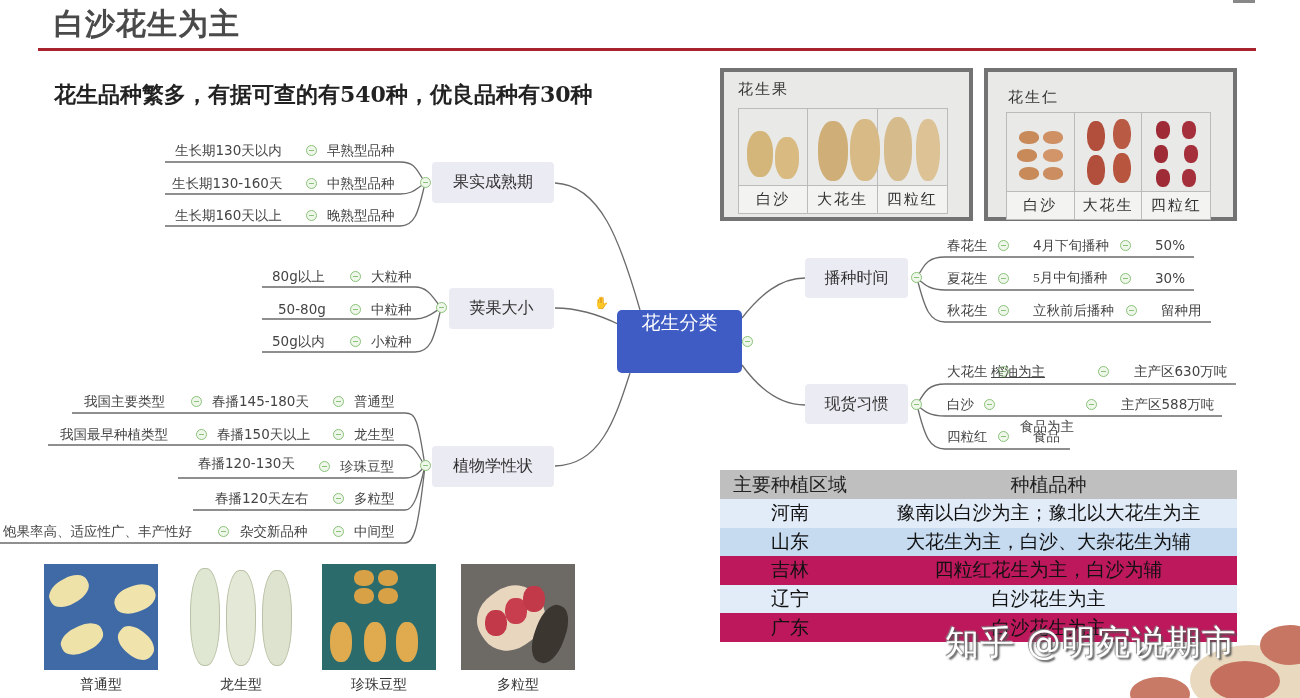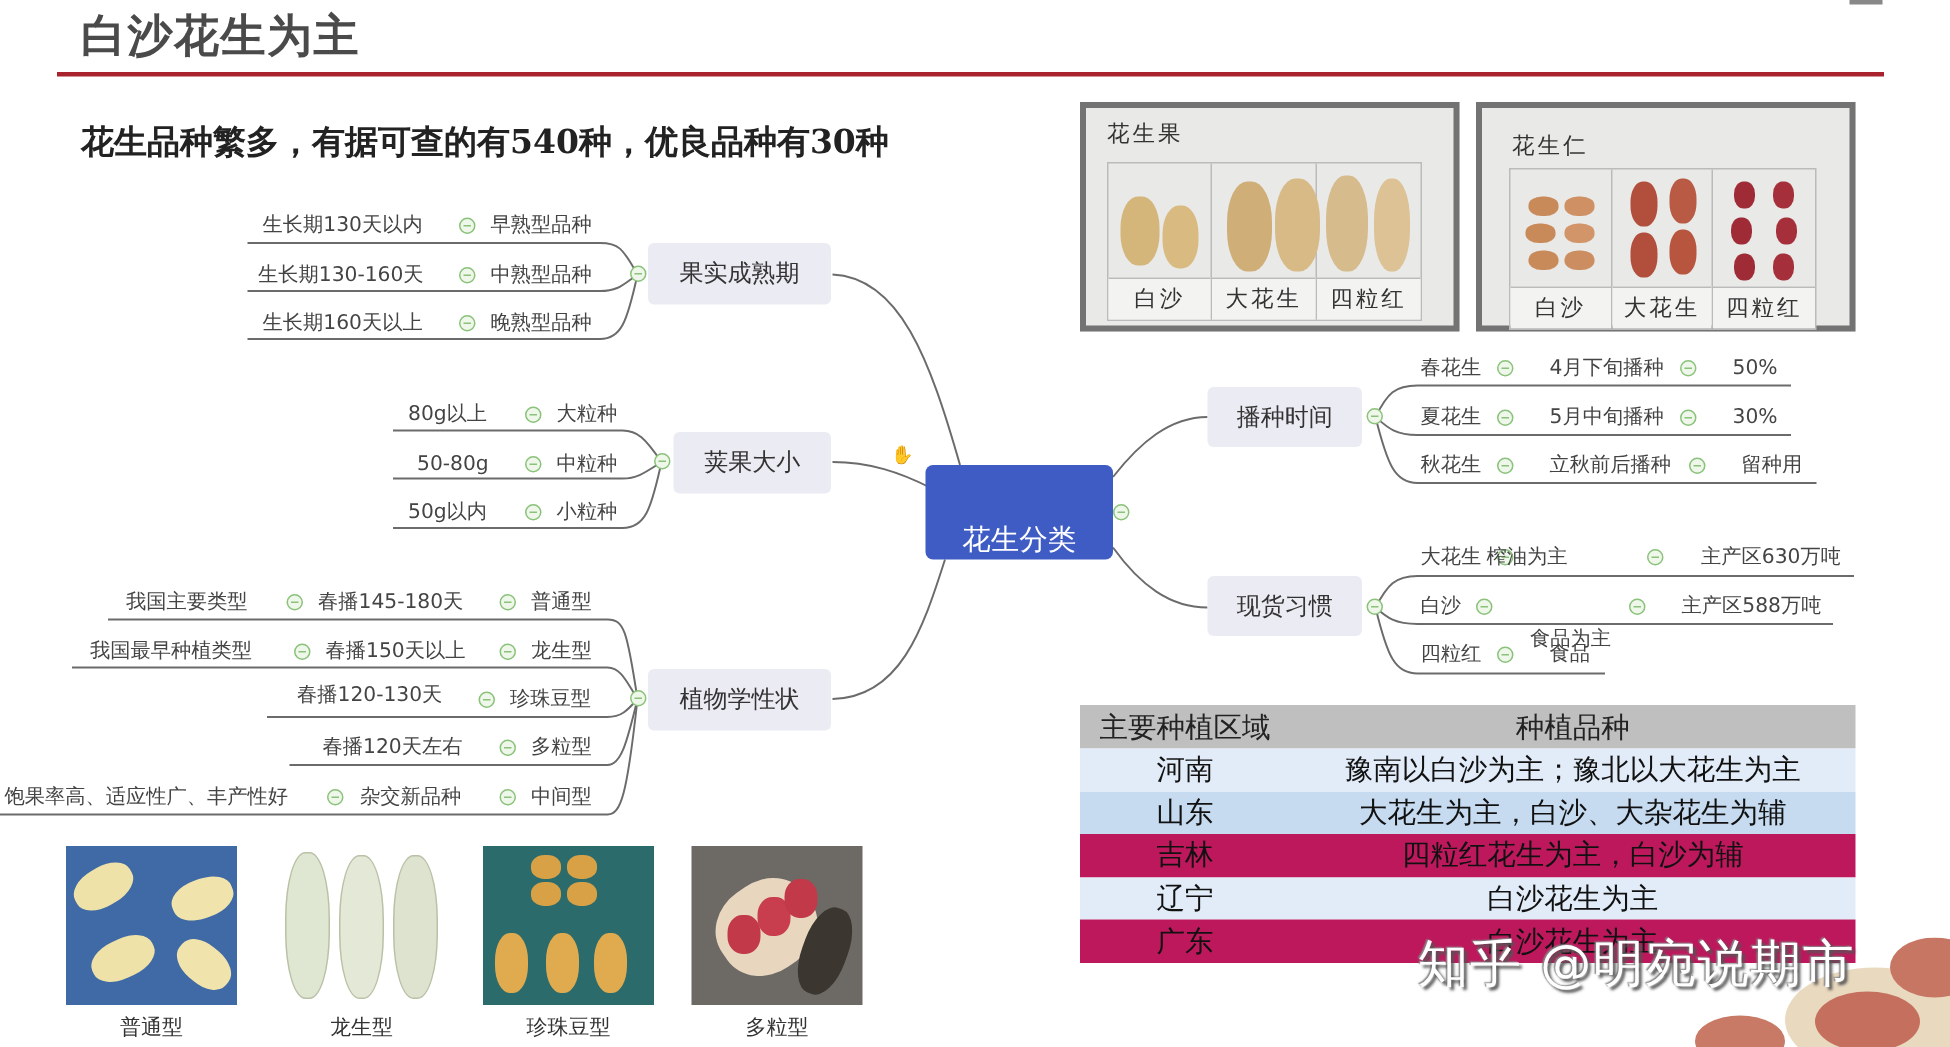--- a/index.html
+++ b/index.html
@@ -11,21 +11,21 @@
   .corner-mark { position: absolute; left: 1233px; top: 0; width: 22px; height: 3px; background: #888; }
   .subtitle { position: absolute; left: 54px; top: 80px; font-size: 22px; font-weight: bold; color: #222; font-family: "DejaVu Serif", "Liberation Serif", serif; }
 
   svg.links { position: absolute; left: 0; top: 0; width: 1300px; height: 698px; pointer-events: none; }
 
   .leaf { position: absolute; font-size: 13.5px; color: #444; white-space: nowrap; line-height: 18px; }
   .collapse { position: absolute; width: 11px; height: 11px; border-radius: 50%; border: 1.3px solid #8ac27a; background: #eef7ea; }
   .collapse::after { content: ""; position: absolute; left: 2px; right: 2px; top: 4px; height: 1.3px; background: #8ac27a; }
 
   .node { position: absolute; background: #ebebf3; border-radius: 4px; font-size: 16px; color: #333; display: flex; align-items: center; justify-content: center; }
-  .root { position: absolute; left: 617px; top: 310px; width: 125px; height: 63px; background: #3e5cc4; border-radius: 5px; color: #fff; font-size: 19px; display: flex; align-items: flex-end; justify-content: center; }
+  .root { position: absolute; left: 617px; top: 310px; width: 125px; height: 63px; background: #3e5cc4; border-radius: 5px; color: #fff; font-size: 19px; display: flex; align-items: flex-start; justify-content: center; }
 
   .photo { position: absolute; background: #e9e9e7; border: 4px solid #737373; }
   .photo .ph-title { position: absolute; font-family: "DejaVu Serif", serif; font-size: 15px; color: #333; letter-spacing: 2px; }
   .photo .grid { position: absolute; border: 1px solid #bbb; display: grid; grid-template-columns: 1fr 1fr 1fr; }
   .photo .cell { border-right: 1px solid #bbb; position: relative; }
   .photo .cell:last-child { border-right: none; }
   .photo .cell .lbl { position: absolute; bottom: 0; left: 0; right: 0; height: 28px; border-top: 1px solid #bbb; font-family: "DejaVu Serif", serif; font-size: 15px; display: flex; align-items: center; justify-content: center; letter-spacing: 2px; background: #f3f3f1; }
   .nut { position: absolute; border-radius: 45%; }
 
   .type-img { position: absolute; width: 114px; height: 106px; overflow: hidden; }
@@ -165,33 +165,33 @@
 <div class="leaf" style="left:354px;top:522px;">中间型</div>
 
 <div class="leaf" style="left:947px;top:236px;">春花生</div>
 <div class="collapse" style="left:998px;top:240px;"></div>
 <div class="leaf" style="left:1033px;top:236px;">4月下旬播种</div>
 <div class="collapse" style="left:1120px;top:240px;"></div>
 <div class="leaf" style="left:1155px;top:236px;">50%</div>
 
 <div class="leaf" style="left:947px;top:269px;">夏花生</div>
 <div class="collapse" style="left:998px;top:273px;"></div>
-<div class="leaf" style="left:1033px;top:269px;">5月中旬播种</div>
+<div class="leaf" style="left:1033px;top:269px;font-family:Liberation Serif, serif;">5月中旬播种</div>
 <div class="collapse" style="left:1120px;top:273px;"></div>
 <div class="leaf" style="left:1155px;top:269px;text-align:right;">30%</div>
 
 <div class="leaf" style="left:947px;top:301px;">秋花生</div>
 <div class="collapse" style="left:998px;top:305px;"></div>
 <div class="leaf" style="left:1033px;top:301px;">立秋前后播种</div>
 <div class="collapse" style="left:1126px;top:305px;"></div>
 <div class="leaf" style="left:1161px;top:301px;">留种用</div>
 
 <div class="leaf" style="left:947px;top:362px;">大花生</div>
 <div class="collapse" style="left:998px;top:366px;"></div>
-<div class="leaf" style="left:991px;top:362px;">榨油为主</div>
+<div class="leaf" style="left:991px;top:362px;text-decoration:underline;">榨油为主</div>
 <div class="collapse" style="left:1098px;top:366px;"></div>
 <div class="leaf" style="left:1134px;top:362px;">主产区630万吨</div>
 
 <div class="leaf" style="left:947px;top:395px;">白沙</div>
 <div class="collapse" style="left:984px;top:399px;"></div>
 <div class="leaf" style="left:1020px;top:417px;">食品为主</div>
 <div class="collapse" style="left:1086px;top:399px;"></div>
 <div class="leaf" style="left:1121px;top:395px;">主产区588万吨</div>
 
 <div class="leaf" style="left:947px;top:427px;">四粒红</div>

